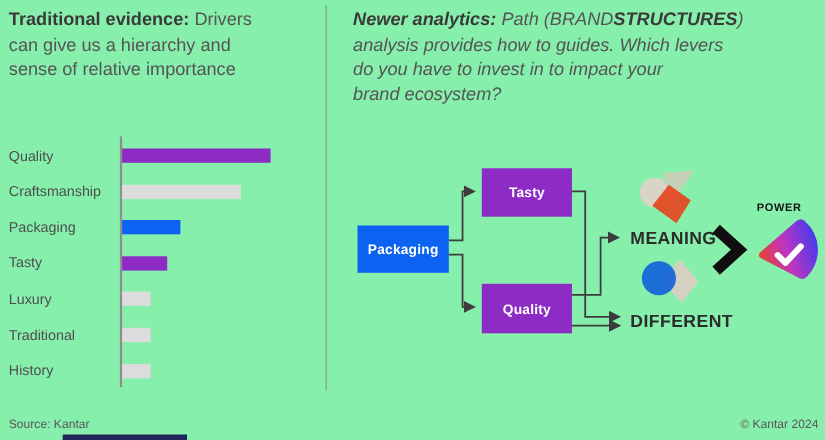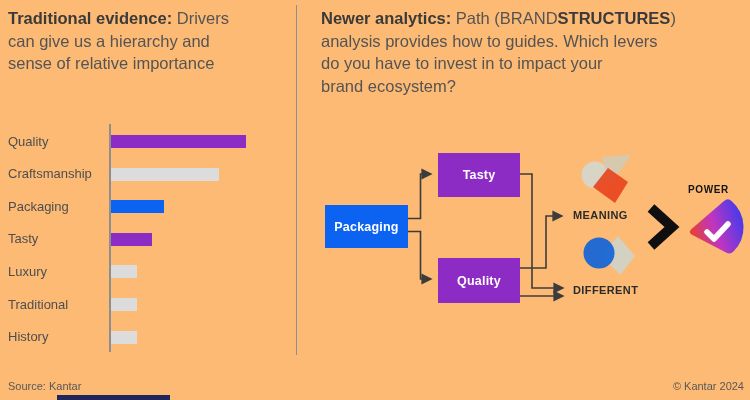--- a/index.html
+++ b/index.html
@@ -1,36 +1,36 @@
 <!DOCTYPE html>
 <html><head>
 <meta charset="utf-8">
 <style>
   html,body{margin:0;padding:0;background:#fff;}
-  #page{position:relative;width:750px;height:400px;background:#fdba74;overflow:hidden;
+  #page{position:relative;width:750px;height:400px;background:#86efac;overflow:hidden;
         font-family:"Liberation Sans",sans-serif;}
   
   .title{position:absolute;top:7px;font-size:16.5px;line-height:22.5px;color:#545454;}
   .title .line{white-space:pre;}
   .title b{color:#3a3a3a;font-weight:700;}
   #title-left{left:8px;width:285px;}
-  #title-right{left:321px;width:425px;}
+  #title-right{left:321px;width:425px;font-style:italic;}
   #divider{position:absolute;left:296px;top:5px;width:1px;height:350px;background:#8f8f8f;}
   
   #bar-chart{position:absolute;left:0;top:0;width:300px;height:400px;}
   .bar-label{position:absolute;left:8px;font-size:13px;line-height:14px;color:#4e4e4e;white-space:nowrap;}
   .bar{position:absolute;left:111px;height:13px;}
   #axis{position:absolute;left:109px;top:124px;width:1.5px;height:228px;background:#8e8e8e;}
   
   .flow-node{position:absolute;display:flex;align-items:center;justify-content:center;
              color:#fff;font-weight:700;font-size:12.5px;letter-spacing:0.2px;}
   #node-packaging{left:325px;top:205px;width:83px;height:43px;}
   #node-tasty{left:438px;top:153px;width:82px;height:44px;}
   #node-quality{left:438px;top:258px;width:82px;height:45px;}
-  .outcome-label{position:absolute;font-size:11px;font-weight:700;letter-spacing:0.4px;color:#2b2b2b;white-space:nowrap;}
+  .outcome-label{position:absolute;font-size:16px;font-weight:700;letter-spacing:0.4px;color:#2b2b2b;white-space:nowrap;}
   #label-meaning{left:573px;top:209px;}
   #label-different{left:573px;top:284px;text-align:center;}
   #label-power{position:absolute;left:688px;top:184px;width:58px;text-align:left;
                font-size:10px;font-weight:700;letter-spacing:0.6px;color:#141414;}
   .abs{position:absolute;}
   
   .footer-text{position:absolute;top:380px;font-size:11px;color:#585858;}
   #source{left:8px;}
   #copyright{right:6px;}
   #bottom-bar{position:absolute;left:57px;top:395px;width:113px;height:5px;background:#20265a;}

